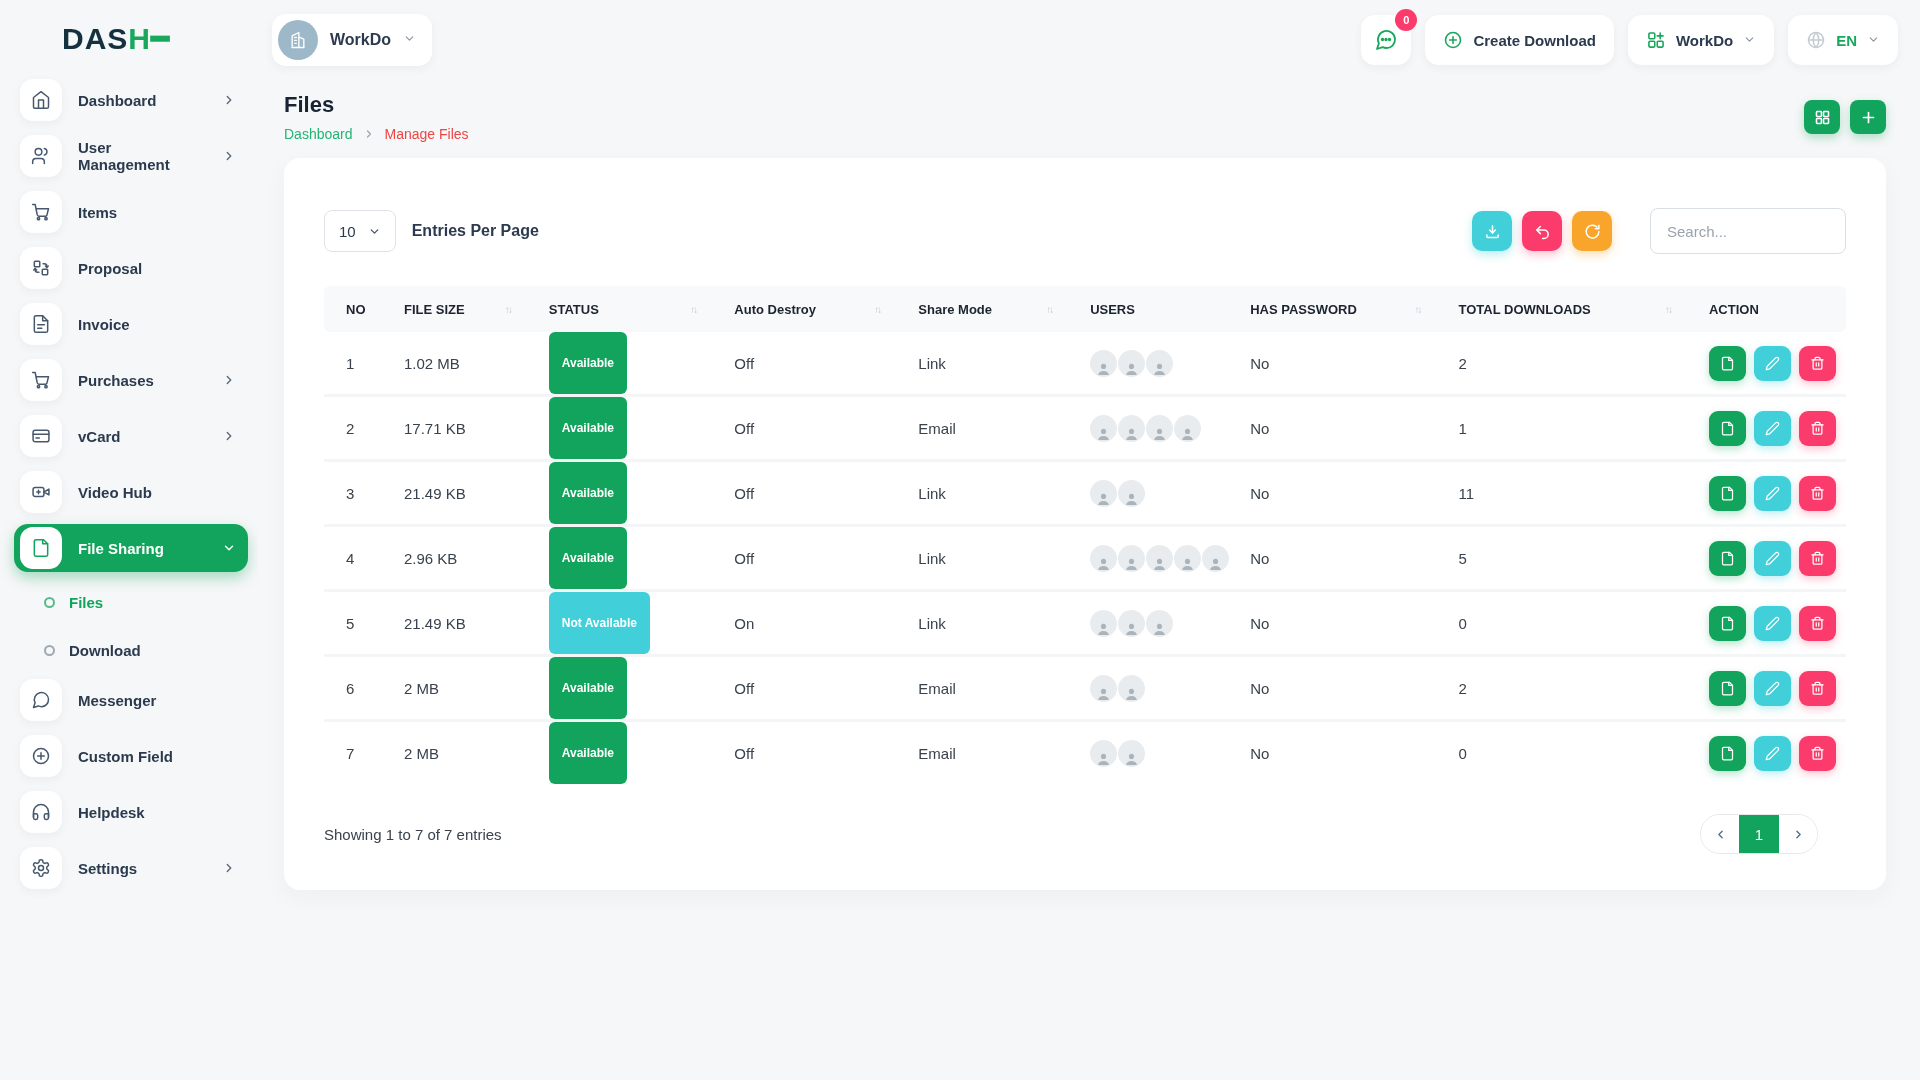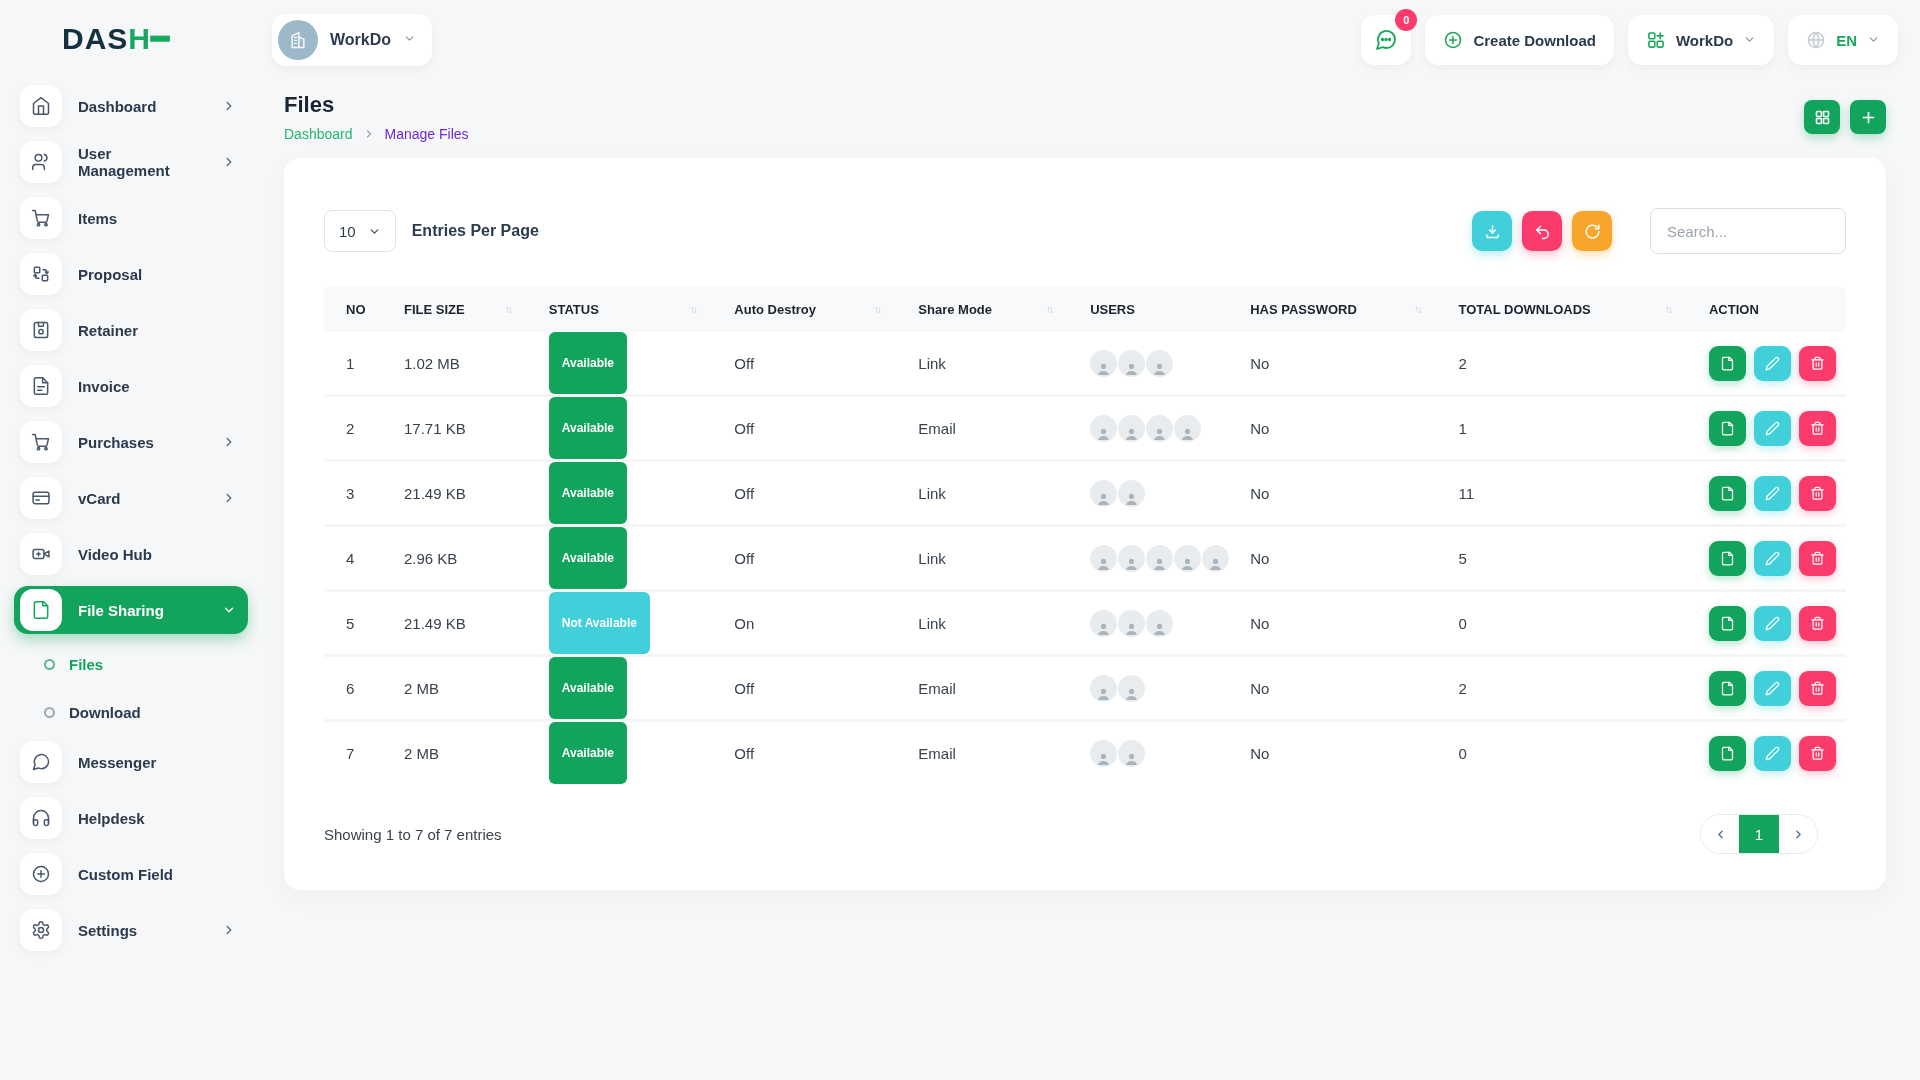--- a/index.html
+++ b/index.html
@@ -2,21 +2,21 @@
 <html><head>
 <meta charset="utf-8">
 <style>
   * { margin:0; padding:0; box-sizing:border-box; }
   html,body { width:1920px; height:1080px; overflow:hidden;
     font-family:"Liberation Sans", sans-serif; background:#f6f7f8; color:#2b3442; }
   .page { width:1920px; height:1080px; display:flex; }
 
   
   .sidebar { width:258px; flex:0 0 258px; padding:14px 10px 10px 14px; overflow:hidden; }
-  .logo { display:flex; align-items:center; height:48px; padding-left:48px; margin-bottom:20px; }
+  .logo { display:flex; align-items:center; height:48px; padding-left:48px; margin-bottom:14px; }
   .logo-text { font-size:30px; font-weight:800; letter-spacing:1px; color:#15313f; position:relative; }
   .logo-text .accent { color:#18a75c; }
   .nav-item { display:flex; align-items:center; gap:16px; height:48px; margin-bottom:8px;
     padding:0 12px 0 6px; border-radius:14px; cursor:pointer; }
   .icon-box { width:42px; height:42px; flex:0 0 42px; background:#ffffff; border-radius:13px;
     display:flex; align-items:center; justify-content:center; color:#47586e;
     box-shadow:0 3px 10px rgba(30,40,60,0.05); }
   .icon-box svg { width:20px; height:20px; }
   .nav-label { font-size:15px; font-weight:600; color:#2b3a4e; flex:1; }
   .nav-chevron { color:#5a6a7c; display:flex; }
@@ -58,21 +58,21 @@
   .chev svg { width:13px; height:13px; }
   .lang-label { color:#18a75c; font-weight:700; font-size:15px; }
 
   
   .title-row { display:flex; align-items:flex-start; justify-content:space-between; margin-top:22px; padding:0 12px; }
   .page-title { font-size:22px; font-weight:700; color:#182433; }
   .breadcrumb { display:flex; align-items:center; gap:10px; margin-top:8px; font-size:14px; }
   .crumb-link { color:#22b573; cursor:pointer; }
   .crumb-sep { color:#9aa3ad; display:flex; }
   .crumb-sep svg { width:12px; height:12px; }
-  .crumb-current { color:#6d28d9; }
+  .crumb-current { color:#ef4444; }
   .title-actions { display:flex; gap:10px; margin-top:8px; }
   .sq-btn { width:36px; height:34px; border-radius:8px; background:#12a45c; color:#fff; border:none;
     display:flex; align-items:center; justify-content:center; cursor:pointer;
     box-shadow:0 4px 10px rgba(18,164,92,0.3); }
   .sq-btn svg { width:17px; height:17px; }
 
   
   .card { background:#fff; border-radius:16px; margin:16px 12px 0 12px; padding:50px 40px 36px 40px;
     box-shadow:0 8px 24px rgba(30,40,60,0.04); min-height:660px; }
   .toolbar { display:flex; align-items:center; justify-content:space-between; margin-bottom:32px; }
@@ -194,30 +194,20 @@
             <rect x="13.5" y="13.5" width="6.5" height="6.5" rx="1"></rect>
             <path d="M14.5 7h1.5a3 3 0 0 1 3 3v1"></path>
             <path d="m17.3 9.6 1.7 1.7 1.7-1.7"></path>
             <path d="M9.5 17H8a3 3 0 0 1-3-3v-1"></path>
             <path d="m3.3 14.4 1.7-1.7 1.7 1.7"></path>
           </svg>
         </span>
       <span class="nav-label">Proposal</span>
     </div>
 
-    <div class="nav-item">
-      <span class="icon-box">
-          <svg viewBox="0 0 24 24" fill="none" stroke="currentColor" stroke-width="1.8" stroke-linecap="round" stroke-linejoin="round">
-            <rect x="4" y="3" width="16" height="18" rx="2.5"></rect>
-            <path d="M9 3v3.5a1 1 0 0 0 1 1h4a1 1 0 0 0 1-1V3"></path>
-            <circle cx="12" cy="14" r="2.6"></circle>
-          </svg>
-        </span>
-      <span class="nav-label">Retainer</span>
-    </div>
 
     <div class="nav-item">
       <span class="icon-box">
           <svg viewBox="0 0 24 24" fill="none" stroke="currentColor" stroke-width="1.8" stroke-linecap="round" stroke-linejoin="round">
             <path d="M14 2H6a2 2 0 0 0-2 2v16a2 2 0 0 0 2 2h12a2 2 0 0 0 2-2V8z"></path>
             <polyline points="14 2 14 8 20 8"></polyline>
             <line x1="8" y1="13" x2="16" y2="13"></line>
             <line x1="8" y1="17" x2="13" y2="17"></line>
           </svg>
         </span>
@@ -296,36 +286,36 @@
           <svg viewBox="0 0 24 24" fill="none" stroke="currentColor" stroke-width="1.8" stroke-linecap="round" stroke-linejoin="round">
             <path d="M21 11.5a8.38 8.38 0 0 1-8.5 8.5 8.5 8.5 0 0 1-3.8-.9L3 21l1.9-5.7A8.5 8.5 0 1 1 21 11.5z"></path>
           </svg>
         </span>
       <span class="nav-label">Messenger</span>
     </div>
 
     <div class="nav-item">
       <span class="icon-box">
           <svg viewBox="0 0 24 24" fill="none" stroke="currentColor" stroke-width="1.8" stroke-linecap="round" stroke-linejoin="round">
-            <path d="M3 18v-6a9 9 0 0 1 18 0v6"></path>
-            <path d="M21 19a2 2 0 0 1-2 2h-1a2 2 0 0 1-2-2v-3a2 2 0 0 1 2-2h3zM3 19a2 2 0 0 0 2 2h1a2 2 0 0 0 2-2v-3a2 2 0 0 0-2-2H3z"></path>
-          </svg>
-        </span>
-      <span class="nav-label">Helpdesk</span>
-    </div>
-
-    <div class="nav-item">
-      <span class="icon-box">
-          <svg viewBox="0 0 24 24" fill="none" stroke="currentColor" stroke-width="1.8" stroke-linecap="round" stroke-linejoin="round">
             <circle cx="12" cy="12" r="9"></circle>
             <line x1="12" y1="8" x2="12" y2="16"></line>
             <line x1="8" y1="12" x2="16" y2="12"></line>
           </svg>
         </span>
       <span class="nav-label">Custom Field</span>
+    </div>
+
+    <div class="nav-item">
+      <span class="icon-box">
+          <svg viewBox="0 0 24 24" fill="none" stroke="currentColor" stroke-width="1.8" stroke-linecap="round" stroke-linejoin="round">
+            <path d="M3 18v-6a9 9 0 0 1 18 0v6"></path>
+            <path d="M21 19a2 2 0 0 1-2 2h-1a2 2 0 0 1-2-2v-3a2 2 0 0 1 2-2h3zM3 19a2 2 0 0 0 2 2h1a2 2 0 0 0 2-2v-3a2 2 0 0 0-2-2H3z"></path>
+          </svg>
+        </span>
+      <span class="nav-label">Helpdesk</span>
     </div>
 
     <div class="nav-item">
       <span class="icon-box">
           <svg viewBox="0 0 24 24" fill="none" stroke="currentColor" stroke-width="1.8" stroke-linecap="round" stroke-linejoin="round">
             <path d="M12.22 2h-.44a2 2 0 0 0-2 2v.18a2 2 0 0 1-1 1.73l-.43.25a2 2 0 0 1-2 0l-.15-.08a2 2 0 0 0-2.73.73l-.22.38a2 2 0 0 0 .73 2.73l.15.1a2 2 0 0 1 1 1.72v.51a2 2 0 0 1-1 1.74l-.15.09a2 2 0 0 0-.73 2.73l.22.38a2 2 0 0 0 2.73.73l.15-.08a2 2 0 0 1 2 0l.43.25a2 2 0 0 1 1 1.73V20a2 2 0 0 0 2 2h.44a2 2 0 0 0 2-2v-.18a2 2 0 0 1 1-1.73l.43-.25a2 2 0 0 1 2 0l.15.08a2 2 0 0 0 2.73-.73l.22-.39a2 2 0 0 0-.73-2.73l-.15-.08a2 2 0 0 1-1-1.74v-.5a2 2 0 0 1 1-1.74l.15-.09a2 2 0 0 0 .73-2.73l-.22-.38a2 2 0 0 0-2.73-.73l-.15.08a2 2 0 0 1-2 0l-.43-.25a2 2 0 0 1-1-1.73V4a2 2 0 0 0-2-2z"></path>
             <circle cx="12" cy="12" r="3"></circle>
           </svg>
         </span>
       <span class="nav-label">Settings</span>

